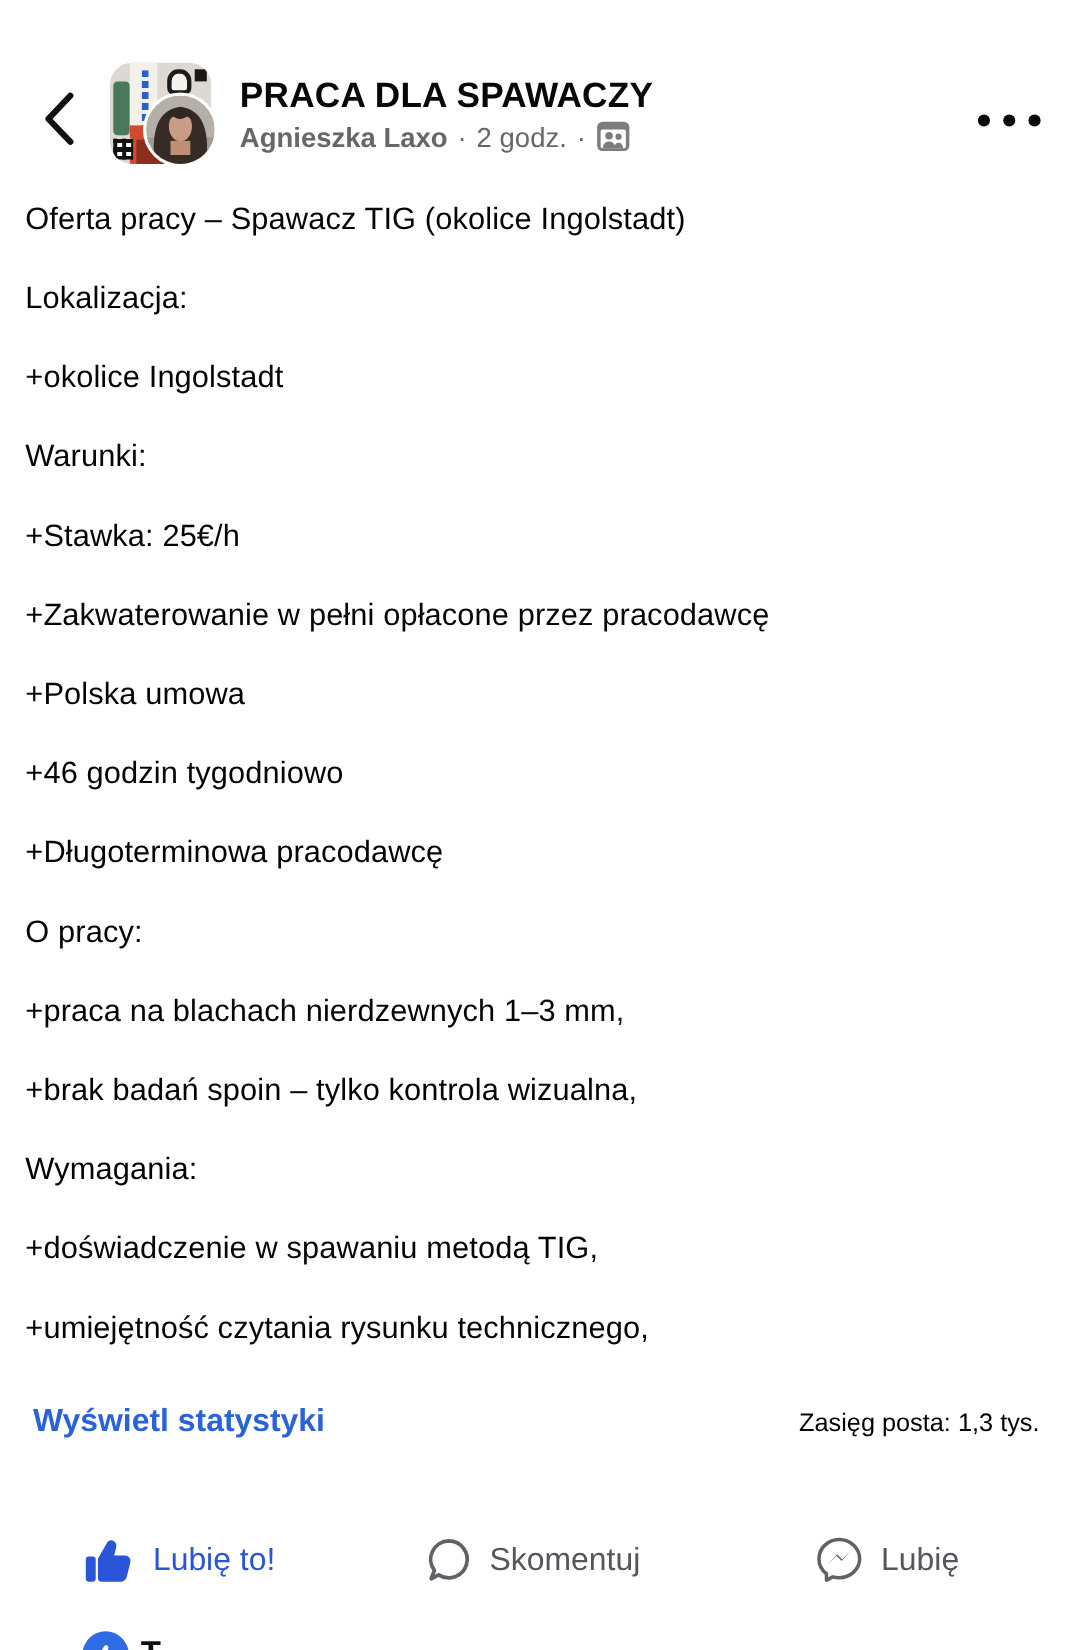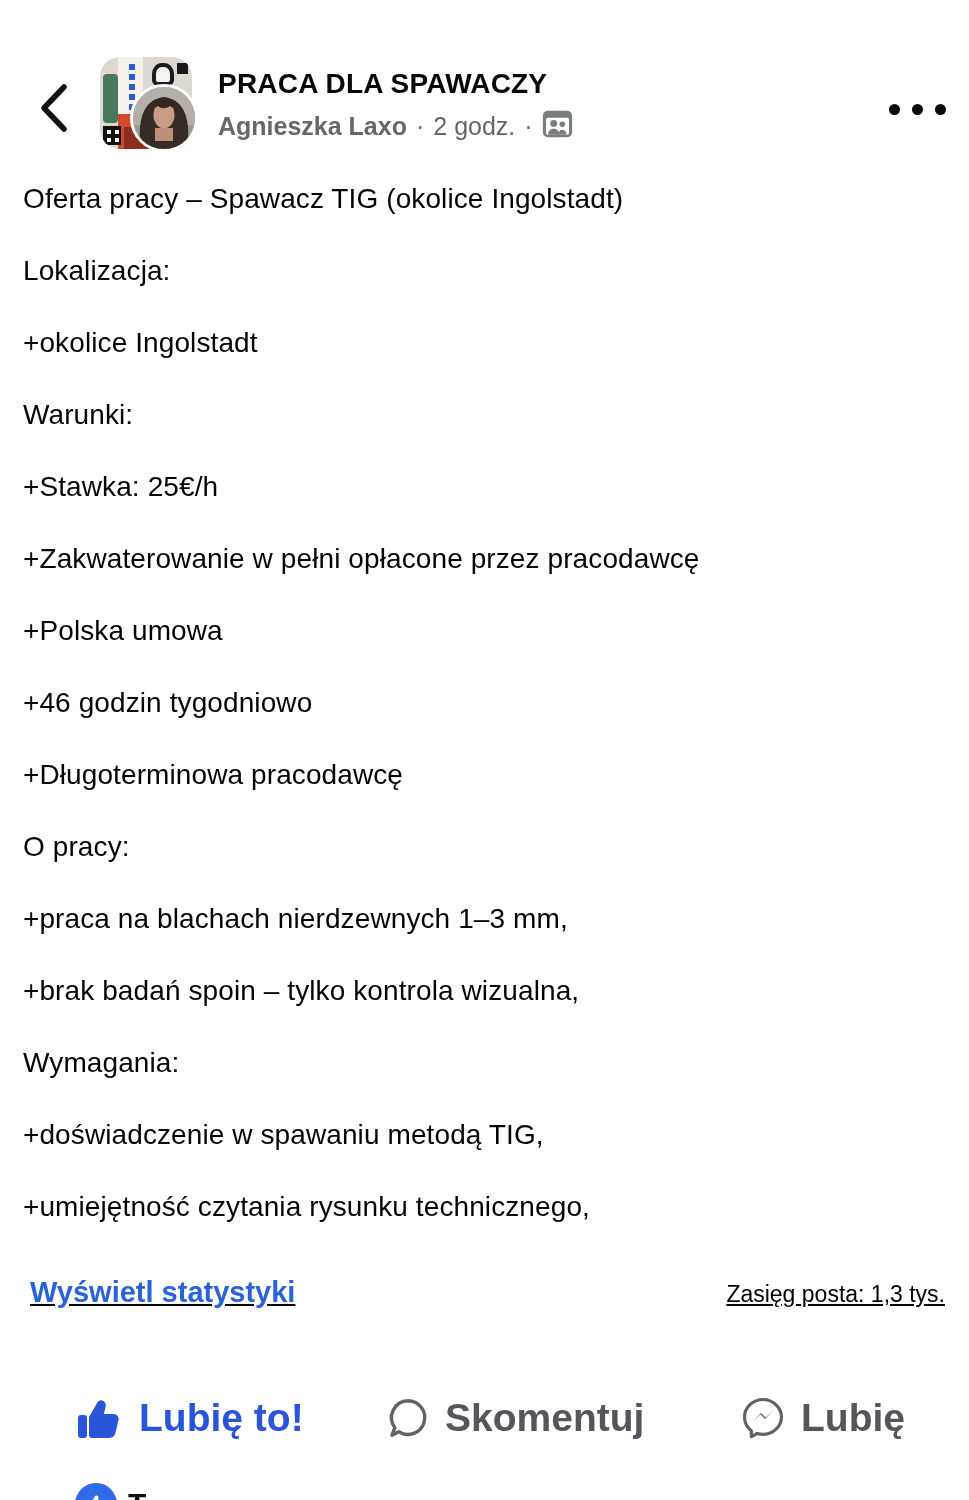--- a/index.html
+++ b/index.html
@@ -32,21 +32,21 @@
   .av-qr     { position:absolute; left:3%; top:75%; width:20%; height:21%;
                background:
                  repeating-linear-gradient(90deg,#111 0 4px,transparent 4px 8px),
                  repeating-linear-gradient(#111 0 4px,#fff 4px 8px); }
   .profile-circle {
     position:absolute; left:30px; top:27px; width:68px; height:68px;
     border-radius:50%; border:3px solid #fff; overflow:hidden; background:#b7b2ac;
   }
   .head-title {
     position:absolute; left:218px; top:68px;
-    font-size:28px; font-weight:700; letter-spacing:.2px; color:#080808; cursor:pointer;
+    font-size:32px; font-weight:700; letter-spacing:.2px; color:#080808; cursor:pointer;
   }
   .head-sub {
     position:absolute; left:218px; top:108px;
     display:flex; align-items:center; gap:9px;
     font-size:25px; color:#65676B;
   }
   .head-sub .author { font-weight:600; cursor:pointer; }
   .priv-icon { display:inline-block; margin-top:2px; }
   .more-btn { position:absolute; left:889px; top:96px; width:58px; height:26px;
               display:flex; align-items:center; gap:12px; cursor:pointer; }
@@ -55,35 +55,35 @@
   
   .post-body { position:absolute; left:23px; top:182px; right:24px; }
   .post-body p {
     font-size:28px; line-height:34px; margin:0 0 38px 0;
     color:#050505; letter-spacing:.1px;
   }
 
   
   .stats-row {
     position:absolute; left:30px; right:24px; top:1276px;
-    display:flex; justify-content:space-between; align-items:baseline;text-decoration:underline;
+    display:flex; justify-content:space-between; align-items:baseline;
   }
   .stats-link { font-size:29px; font-weight:600; color:#2a62d9; cursor:pointer; }
   .stats-reach { font-size:23px; color:#000000; }
 
   
   .action-bar { position:absolute; left:0; right:0; top:1388px; height:60px; }
   .act-btn {
     position:absolute; top:0; height:60px;
     display:flex; align-items:center; gap:15px; cursor:pointer;
   }
   .act-like    { left:76px; }
   .act-comment { left:386px; }
   .act-send    { left:740px; }
-  .act-label   { font-size:39px; font-weight:700; color:#54565b; }
+  .act-label   { font-size:29px; font-weight:400; color:#54565b; }
   .act-like .act-label { color:#2b55d9; }
 
   
   .reactions-row { position:absolute; left:0; right:0; top:1481px; height:19px; }
   .reaction-badge {
     position:absolute; left:75px; top:2px; width:42px; height:42px;
     border-radius:50%; background:#2f6be4;
     display:flex; align-items:center; justify-content:center; cursor:pointer;
   }
   .reaction-names {

